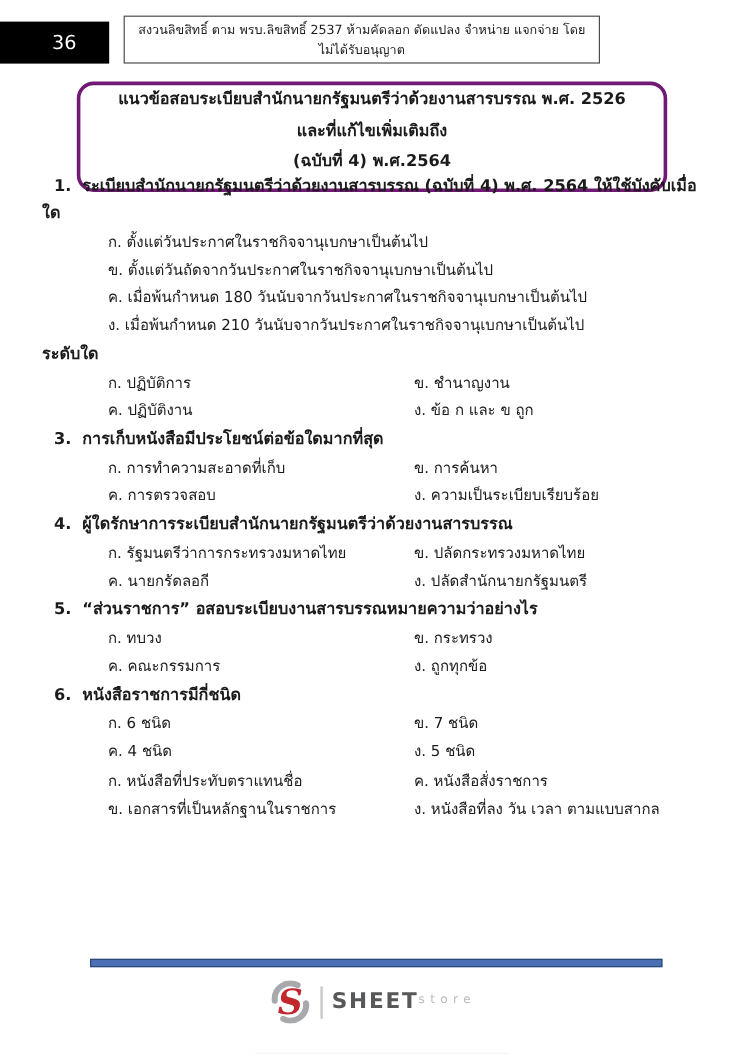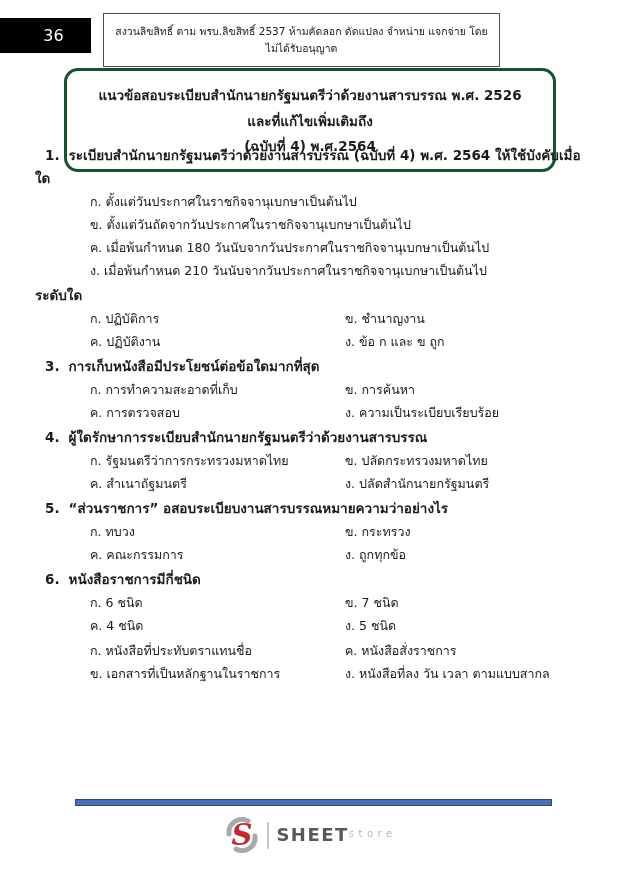--- a/index.html
+++ b/index.html
@@ -19,36 +19,36 @@
     position:absolute; left:0; top:18px;
     width:91px; height:35px;
     background:#000000; color:#ffffff;
     display:flex; align-items:center; justify-content:center;
     padding-right:16px;
     font-size:16px;
     padding-left:32px;
   }
   .copyright-box {
     position:absolute; left:103px; top:13px;
-    width:397px; height:54px;
+    width:397px; height:40px;
     border:1.5px solid #4d4d4d;
     background:#ffffff;
     display:flex; align-items:center; justify-content:center;
     font-size:10.5px; color:#1b1b1b;
     padding:0 10px; text-align:center;
   }
 
   
   .title-box {
     position:absolute; left:64px; top:68px;
     width:492px;
-    border:3px solid #14532d;
+    border:3px solid #701a75;
     border-radius:14px;
     background:#ffffff;
-    padding:12px 24px 9px;
+    padding:0 24px 9px;
     text-align:center;
     font-weight:bold;
     font-size:13.5px;
     line-height:1.9;
   }
 
   
   .questions {
     position:absolute; left:35px; top:144px;
     width:552px;
@@ -150,21 +150,21 @@
         <div class="opt">ค. การตรวจสอบ</div>
         <div class="opt">ง. ความเป็นระเบียบเรียบร้อย</div>
       </div>
     </div>
 
     <div class="q">
       <p class="q-head"><span class="q-num">4.</span><span>ผู้ใดรักษาการระเบียบสำนักนายกรัฐมนตรีว่าด้วยงานสารบรรณ</span></p>
       <div class="opts-grid">
         <div class="opt">ก. รัฐมนตรีว่าการกระทรวงมหาดไทย</div>
         <div class="opt">ข. ปลัดกระทรวงมหาดไทย</div>
-        <div class="opt">ค. สำเนาถัฐมนตรี</div>
+        <div class="opt">ค. นายกรัดลอกี</div>
         <div class="opt">ง. ปลัดสำนักนายกรัฐมนตรี</div>
       </div>
     </div>
 
     <div class="q">
       <p class="q-head"><span class="q-num">5.</span><span>“ส่วนราชการ” อสอบระเบียบงานสารบรรณหมายความว่าอย่างไร</span></p>
       <div class="opts-grid">
         <div class="opt">ก. ทบวง</div>
         <div class="opt">ข. กระทรวง</div>
         <div class="opt">ค. คณะกรรมการ</div>

